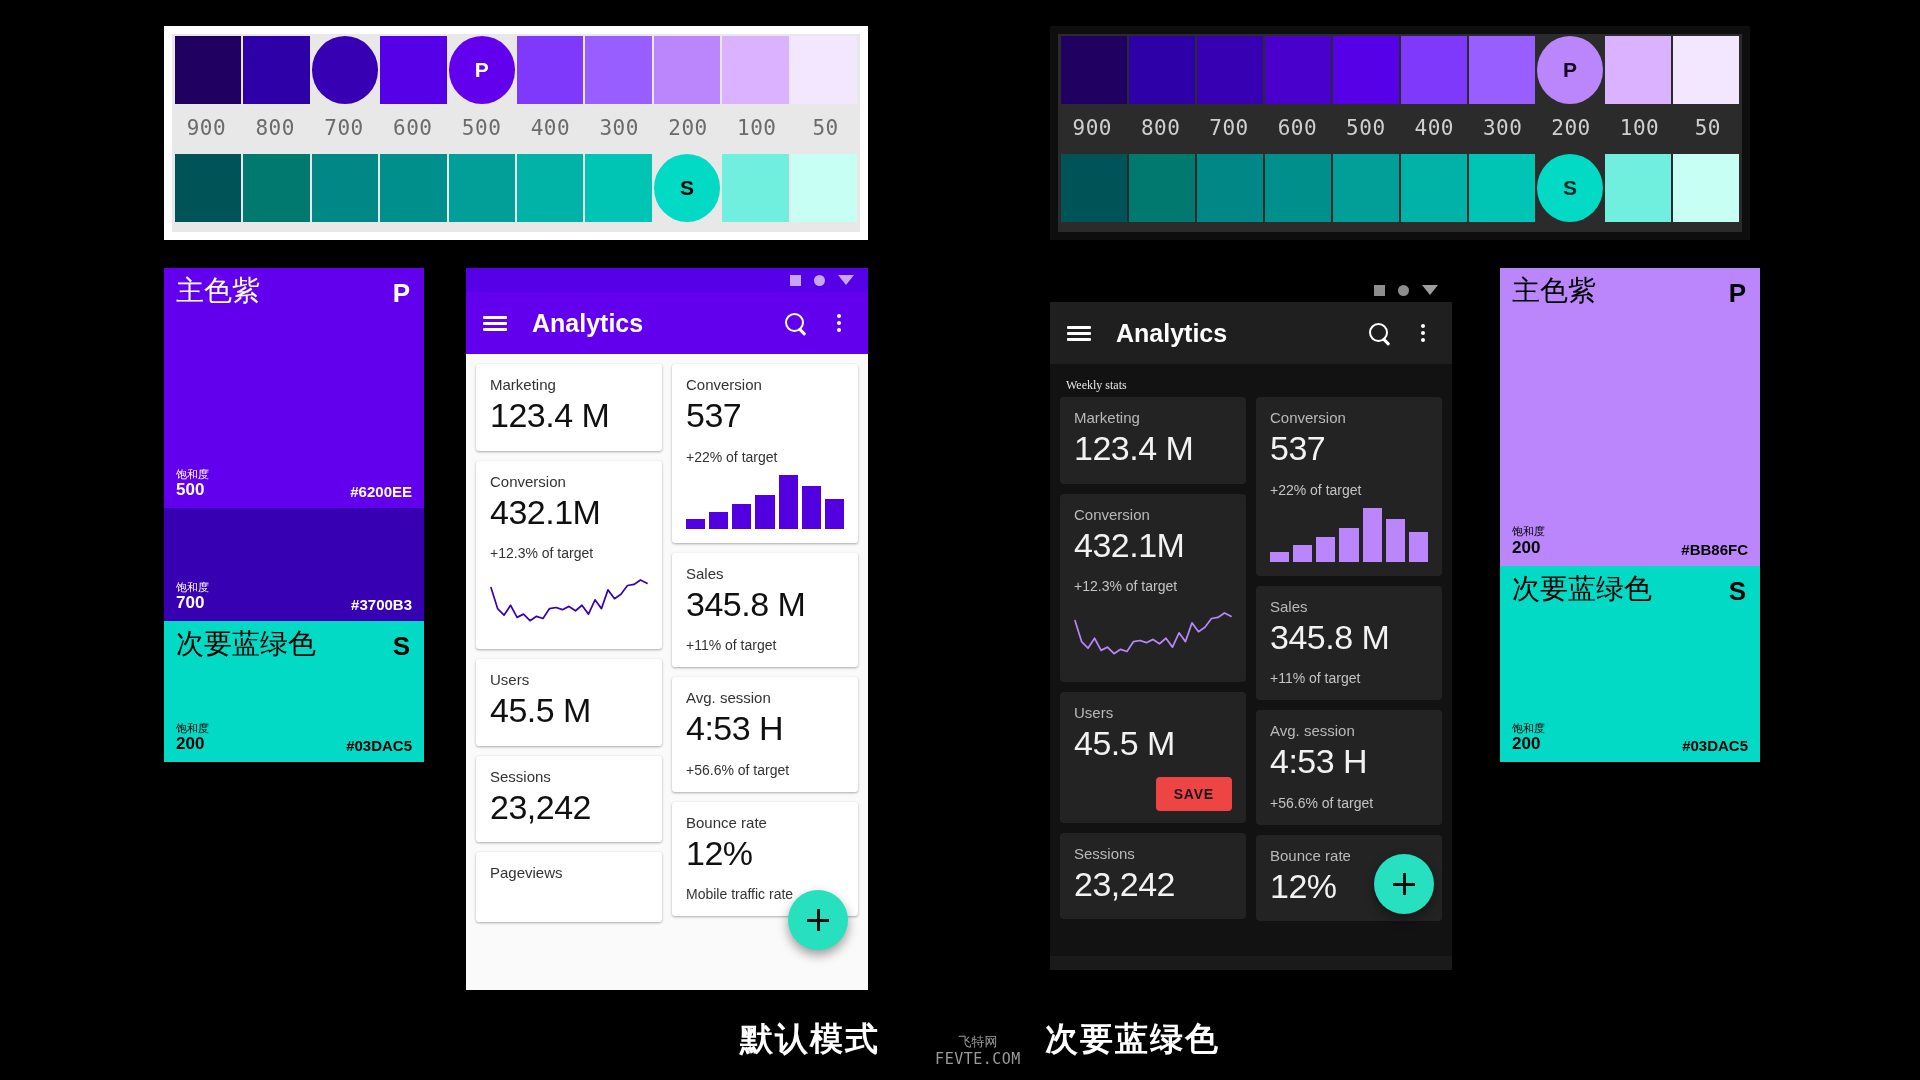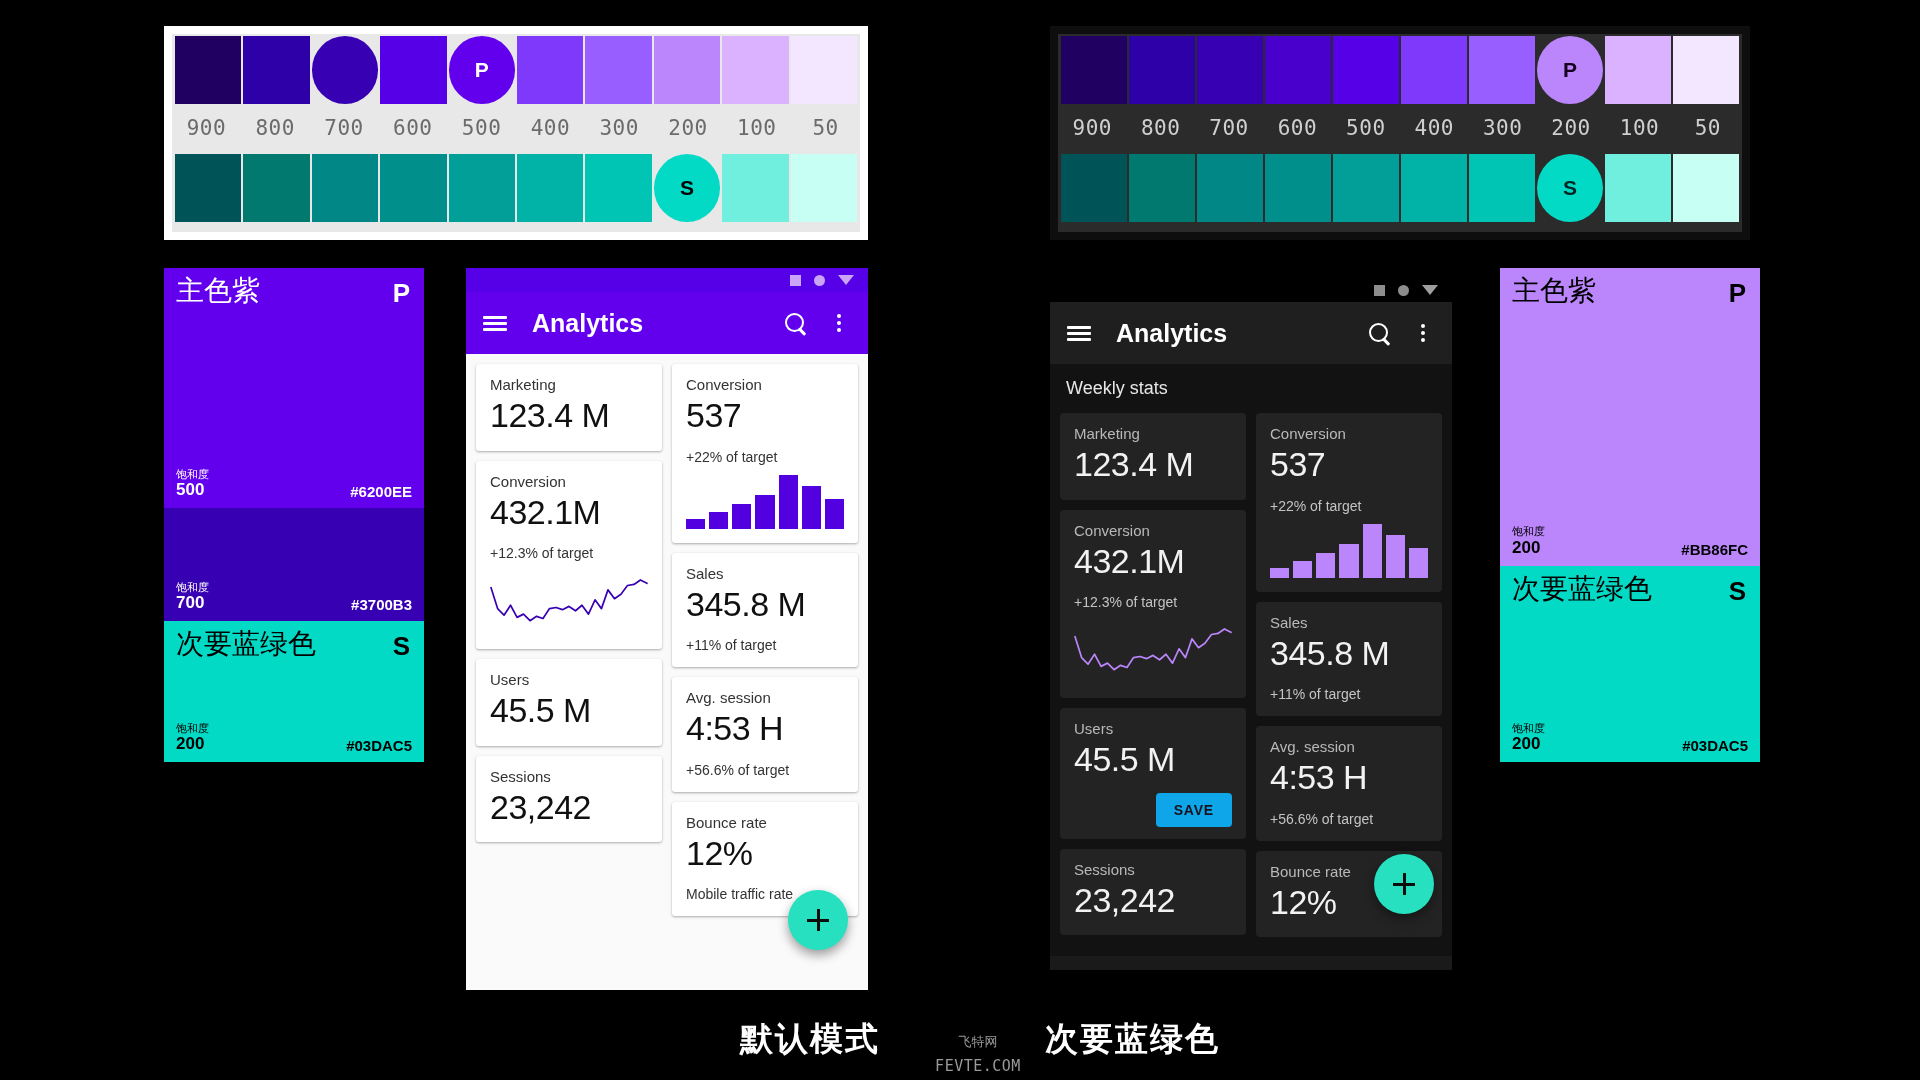--- a/index.html
+++ b/index.html
@@ -72,21 +72,21 @@
   .ic-search{border:0;}
   .ic-search .ring{position:absolute;left:3px;top:3px;width:15px;height:15px;border:2.6px solid #fff;border-radius:50%;}
   .ic-search .tail{position:absolute;left:17px;top:17px;width:9px;height:2.6px;background:#fff;
                    transform:rotate(45deg);transform-origin:left center;border-radius:1px;}
   .ic-more i{position:absolute;left:11px;width:4.4px;height:4.4px;border-radius:50%;background:#fff;}
   .ic-more i:nth-child(1){top:4px;} .ic-more i:nth-child(2){top:11px;} .ic-more i:nth-child(3){top:18px;}
 
   .screen{position:relative;overflow:hidden;}
   .phone.light .screen{height:636px;background:#fafafa;}
   .phone.dark  .screen{height:606px;background:#121212;}
-  .sectionhead{font-size:18px;padding:14px 16px 14px 16px;color:#e7e7e7;}
+  .sectionhead{font-size:12px;padding:14px 16px 4px 16px;color:#e7e7e7;font-family:Liberation Serif, serif;}
 
   .grid{display:flex;gap:10px;padding:0 10px;box-sizing:border-box;}
   .col{flex:1;display:flex;flex-direction:column;gap:10px;}
   .card{box-sizing:border-box;padding:12px 14px 14px 14px;position:relative;}
   .phone.light .card{background:#fff;border-radius:3px;
         box-shadow:0 1px 3px rgba(0,0,0,.22),0 1px 2px rgba(0,0,0,.12);}
   .phone.dark .card{background:#232323;border-radius:4px;}
   .c-label{font-size:15px;line-height:1.2;}
   .phone.light .c-label{color:#333;}
   .phone.dark  .c-label{color:#b9b9b9;}
@@ -98,21 +98,21 @@
   .phone.light .c-sub{color:#333;}
   .phone.dark  .c-sub{color:#c4c4c4;}
 
   .bars{display:flex;align-items:flex-end;gap:4px;height:54px;margin-top:10px;}
   .bars i{flex:1;display:block;}
   .phone.light .bars i{background:#5200E0;}
   .phone.dark  .bars i{background:#BB86FC;}
 
   .spark{margin-top:8px;height:66px;}
 
-  .savebtn{position:absolute;right:14px;bottom:12px;background:#0ea5e9;color:#17121F;
+  .savebtn{position:absolute;right:14px;bottom:12px;background:#ef4444;color:#17121F;
            border:0;border-radius:4px;font-size:14px;font-weight:700;letter-spacing:.8px;
            padding:9px 18px;font-family:inherit;}
 
   .fab{position:absolute;width:60px;height:60px;border-radius:50%;background:#26E0C0;
        display:flex;align-items:center;justify-content:center;
        box-shadow:0 5px 11px rgba(0,0,0,.38);}
   .fab .plus{position:relative;width:24px;height:24px;}
   .fab .plus:before,.fab .plus:after{content:"";position:absolute;background:#0d0d0d;}
   .fab .plus:before{left:11px;top:1px;width:2.6px;height:22px;}
   .fab .plus:after{left:1px;top:11px;width:22px;height:2.6px;}
@@ -121,21 +121,21 @@
 
   .navscrim{position:absolute;left:0;right:0;bottom:0;height:14px;background:#1a1a1a;}
 
   
   .caption{position:absolute;color:#fff;font-size:33px;font-weight:700;letter-spacing:2px;}
   .cap-default{left:740px;top:1017px;}
   .cap-dark{left:1045px;top:1017px;}
   .watermark{position:absolute;left:918px;top:1034px;width:120px;text-align:center;
              color:#9a9a9a;line-height:1.25;}
   .wm-cn{font-size:13px;}
-  .wm-en{font-size:15px;letter-spacing:.5px;font-family:"DejaVu Sans Mono","Liberation Mono",monospace;margin-top:7px;}
+  .wm-en{font-size:15px;letter-spacing:.5px;font-family:"DejaVu Sans Mono","Liberation Mono",monospace;}
 </style>
 </head>
 <body>
 
 <div class="stage">
 
   <div class="palette light">
     <div class="pal-inner">
       <div class="swatch-row" id="lp-primary">
           <div class="swatch" style="background: rgb(32, 0, 96);"></div>
@@ -330,20 +330,23 @@
           <div class="card">
             <div class="c-label">Users</div>
             <div class="c-value">45.5 M</div>
           </div>
 
           <div class="card">
             <div class="c-label">Sessions</div>
             <div class="c-value">23,242</div>
           </div>
 
+          <div class="card" style="height:70px;">
+            <div class="c-label">Pageviews</div>
+          </div>
 
         </div>
         <div class="col">
 
           <div class="card">
             <div class="c-label">Conversion</div>
             <div class="c-value">537</div>
             <div class="c-sub">+22% of target</div>
             <div class="bars" id="bars-light">
                 <i style="height: 18%;"></i>

